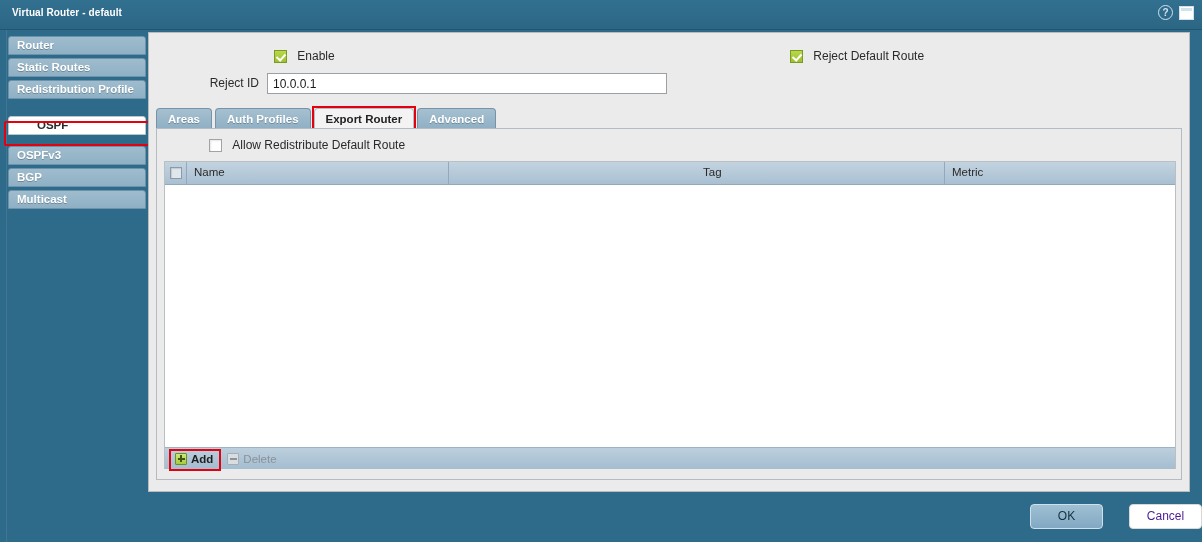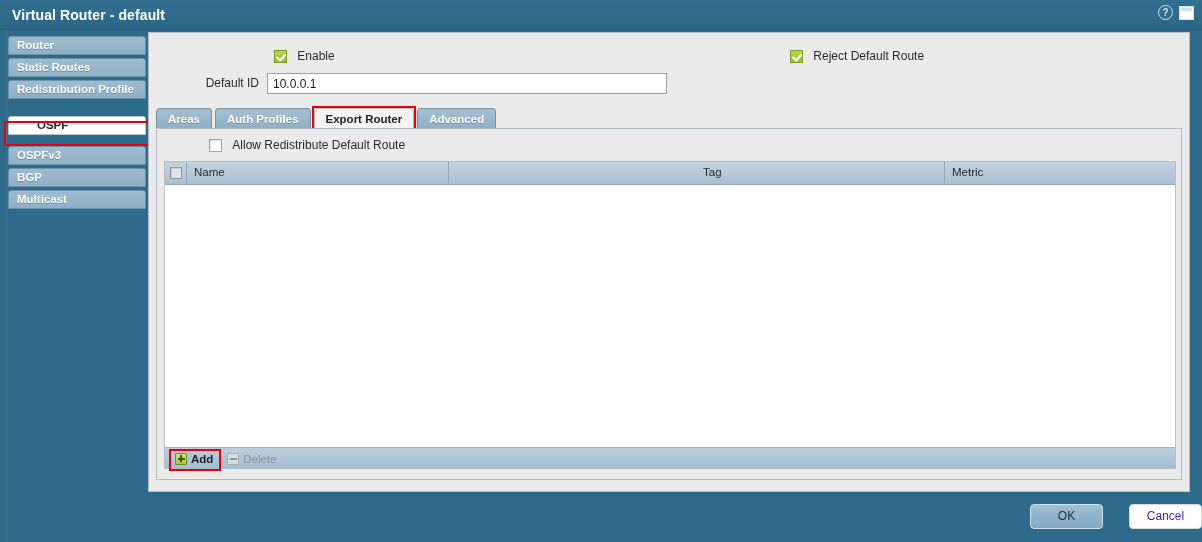--- a/index.html
+++ b/index.html
@@ -24,21 +24,21 @@
     width: 1202px;
     height: 30px;
     background: linear-gradient(#32708f, #2c6685);
     border-bottom: 1px solid #24556f;
     box-sizing: border-box;
   }
   .titlebar-text {
     position: absolute;
     left: 12px; top: 7px;
     color: #ffffff;
-    font-size: 14px;
+    font-size: 10px;
     font-weight: bold;
     letter-spacing: 0.1px;
     white-space: nowrap;
   }
   .titlebar-icons {
     position: absolute;
     right: 8px; top: 5px;
     display: flex;
     gap: 6px;
     align-items: center;
@@ -426,21 +426,21 @@
       <span class="check on"></span>
       <span class="chk-label">Enable</span>
     </div>
     <div class="reject-group">
       <span class="check on"></span>
       <span class="chk-label">Reject Default Route</span>
     </div>
   </div>
 
   <div class="row-routerid">
-    <div class="routerid-label">Default ID</div>
+    <div class="routerid-label">Reject ID</div>
     <input class="routerid-input" type="text" value="10.0.0.1" style="">
   </div>
 
   <div class="tabbar">
     <div class="tab">Areas</div>
     <div class="tab">Auth Profiles</div>
     <div class="tab selected">
       <span>Export Router</span>
       <span class="tab-highlight"></span>
     </div>

